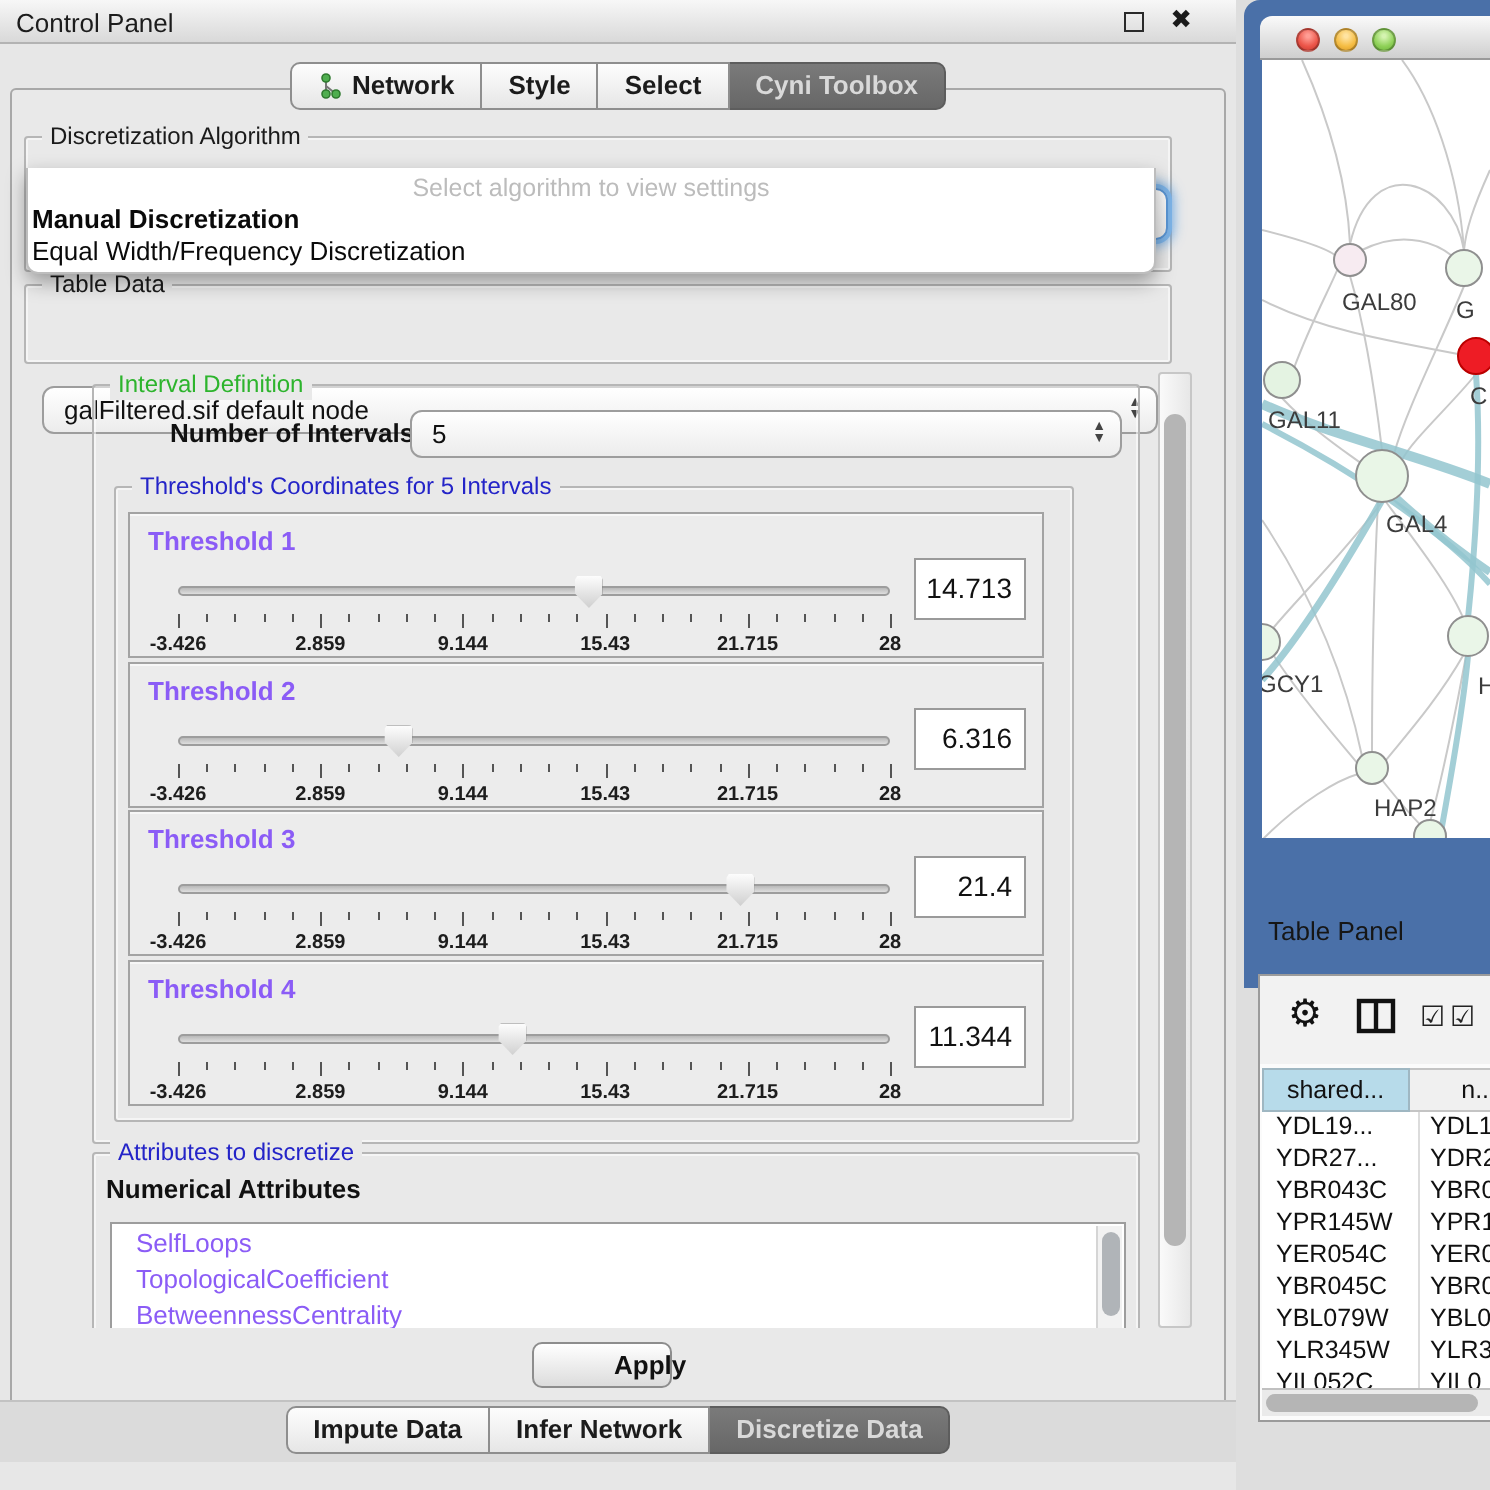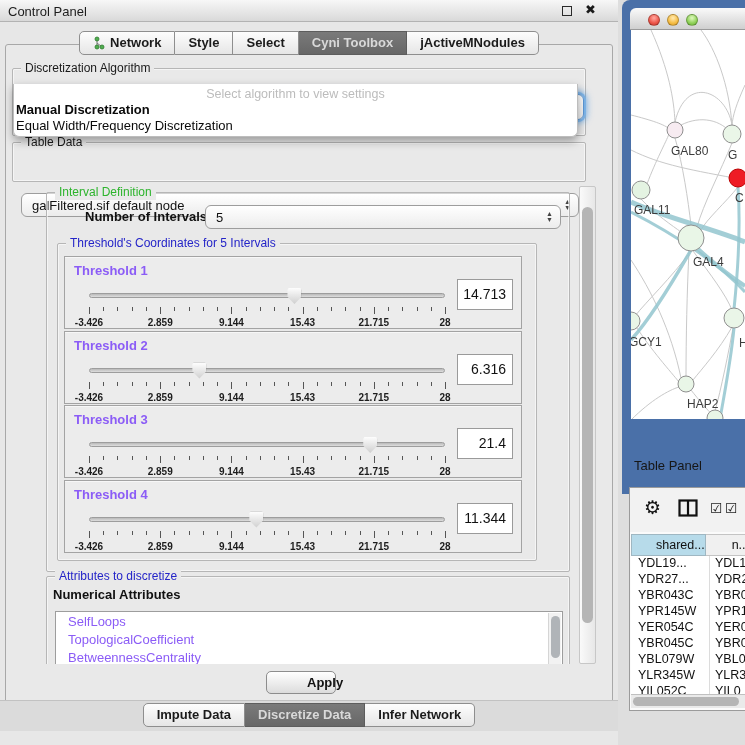--- a/index.html
+++ b/index.html
@@ -94,21 +94,21 @@
   .edge-teal { fill:none; stroke:#93c6cf; stroke-opacity:.85; }
   .node-label { font-size:12px; fill:#3c3c3c; font-family:"Liberation Sans",sans-serif; }
 
   #table-panel-title { position:absolute; left:16px; top:458px; font-size:13px; color:#161616; }
   #tp-box { position:absolute; left:11px; top:487px; width:120px; height:224px; background:#fbfbfb; border:1px solid #9b9b9b; }
   #tp-toolbar { position:absolute; left:0; top:0; width:100%; height:44px; background:#f2f2f2; }
   #gear-icon { position:absolute; left:14px; top:8px; font-size:19px; color:#111; }
   #split-icon { position:absolute; left:48px; top:11px; }
   .chk-icon { position:absolute; top:12px; font-size:14px; color:#222; }
   #tp-header { position:absolute; left:1px; top:46px; width:118px; height:22px; display:flex; font-size:12.5px; color:#111; }
-  #tp-header .h1 { width:77px; background:#b7dbea; border:1px solid #9fb7c2; line-height:20px;padding-left:24px; }
+  #tp-header .h1 { width:77px; background:#b7dbea; border:1px solid #9fb7c2; text-align:center; line-height:20px; }
   #tp-header .h2 { flex:1; background:#f0f0f0; border:1px solid #c4c4c4; border-left:none; line-height:20px; padding-left:26px; }
   #tp-rows { position:absolute; left:1px; top:68px; width:118px; height:138px; overflow:hidden; background:#fff; }
   .tp-row { height:16px; font-size:12.5px; color:#111; white-space:nowrap; position:relative; }
   .tp-c1 { position:absolute; left:7px; }
   .tp-c2 { position:absolute; left:84px; }
   #tp-coldiv { position:absolute; left:79px; top:68px; width:1px; height:138px; background:#dcdcdc; }
   #tp-hscroll { position:absolute; left:1px; top:206px; width:118px; height:14px; background:#eaeaea; border-top:1px solid #c0c0c0; }
   #tp-hscroll .thumb { position:absolute; left:2px; top:2px; width:106px; height:9px; background:#b5b5b5; border-radius:5px; }
 
   .nticon-dot { fill:#4fae4f; stroke:#2f7a2f; stroke-width:.8; }
@@ -137,23 +137,20 @@
         <span>Network</span>
       </div>
       <div class="seg">
         <span>Style</span>
       </div>
       <div class="seg">
         <span>Select</span>
       </div>
       <div class="seg sel">
         <span>Cyni Toolbox</span>
-      </div>
-      <div class="seg">
-        <span>jActiveMNodules</span>
       </div>
     </div>
 
   <div class="group" style="left:12px; top:68px; width:574px; height:68px;">
     <span class="group-label">Discretization Algorithm</span>
   </div>
   <div id="algo-combo" class="combo">
     <span class="stepper">▲<br>▼</span>
   </div>
 
@@ -383,25 +380,25 @@
     <div class="thumb"></div>
   </div>
 
   <div id="apply-btn">Apply</div>
 
   <div id="bottom-band"></div>
   <div id="bottom-tabs" class="segbar">
       <div class="seg">
         <span>Impute Data</span>
       </div>
+      <div class="seg">
+        <span>Infer Network</span>
+      </div>
       <div class="seg sel">
         <span>Discretize Data</span>
-      </div>
-      <div class="seg">
-        <span>Infer Network</span>
       </div>
     </div>
 </div>
 
 <div id="right-region">
   <div id="net-window">
     <div id="net-titlebar">
       <span id="tl-red" class="traffic"></span>
       <span id="tl-yellow" class="traffic"></span>
       <span id="tl-green" class="traffic"></span>

